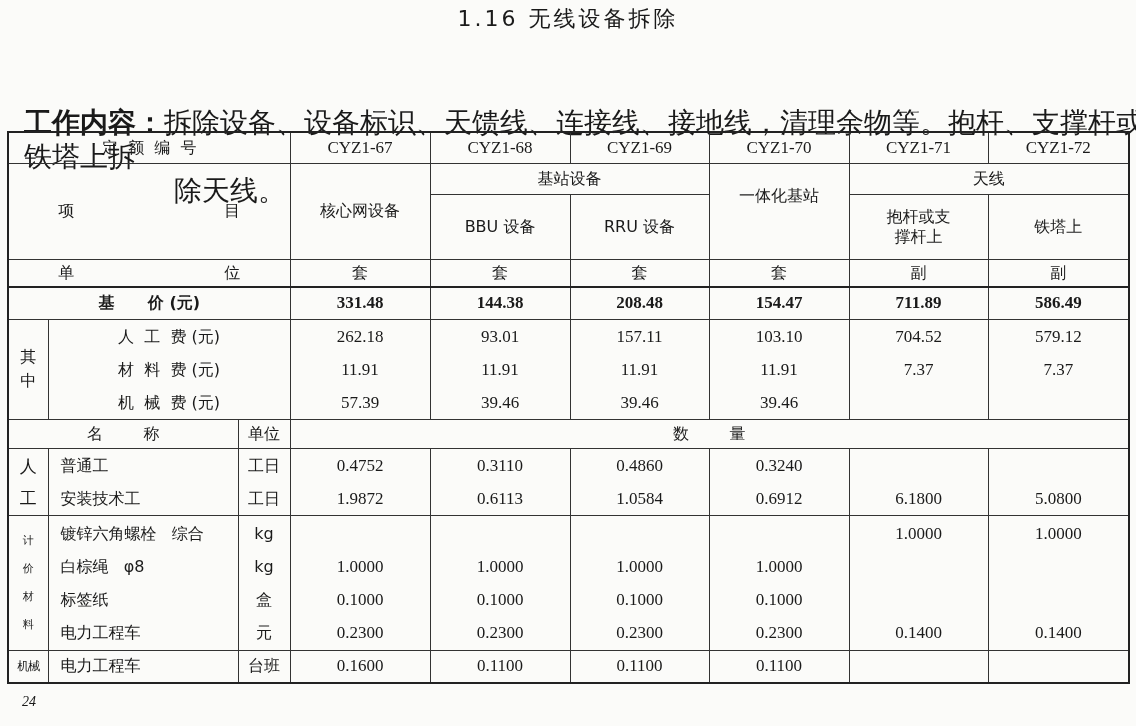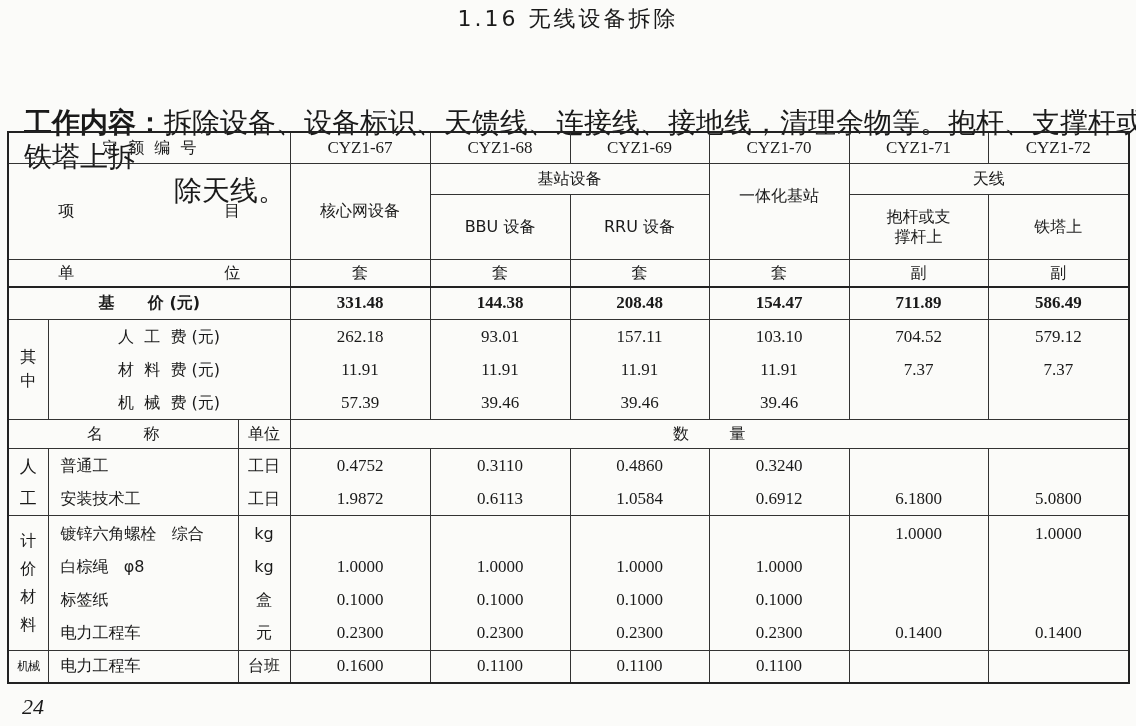--- a/index.html
+++ b/index.html
@@ -25,21 +25,21 @@
   table.quota td {
     border:1px solid #333; text-align:center; vertical-align:middle; padding:0;
     line-height:20px;
   }
   table.quota tr.thick td { border-top:2px solid #222; }
   .bold { font-weight:bold; }
   .multi div { height:33px; line-height:33px; }
   .left { text-align:left !important; padding-left:12px !important; }
   .num { font-family:"Liberation Serif","DejaVu Serif",serif; font-size:17px; }
   .pgnum {
-    position:absolute; left:22px; top:694px; font-size:22px; font-style:italic;
+    position:absolute; left:22px; top:694px; font-size:14px; font-style:italic;
     font-family:"Liberation Serif","DejaVu Serif",serif;
   }
   .cjk { font-family:"DejaVu Sans","Liberation Sans",sans-serif; }
 </style>
 </head>
 <body>
 
 <div class="title">1.16  无线设备拆除</div>
 
 <div class="work">
@@ -184,21 +184,21 @@
           <div></div>
           <div>6.1800</div>
         </td>
     <td class="num multi">
           <div></div>
           <div>5.0800</div>
         </td>
   </tr>
 
   <tr style="height:135px">
-    <td class="cjk" style="line-height:28px;font-size:16px;padding:0 10px">计价材料</td>
+    <td class="cjk" style="line-height:28px;font-size:11px;padding:0 10px">计价材料</td>
     <td class="cjk multi left">
       <div style="white-space:pre">镀锌六角螺栓   综合</div>
       <div style="white-space:pre">白棕绳   φ8</div>
       <div>标签纸</div>
       <div>电力工程车</div>
     </td>
     <td class="cjk multi">
       <div>kg</div>
           <div>kg</div>
           <div>盒</div>

